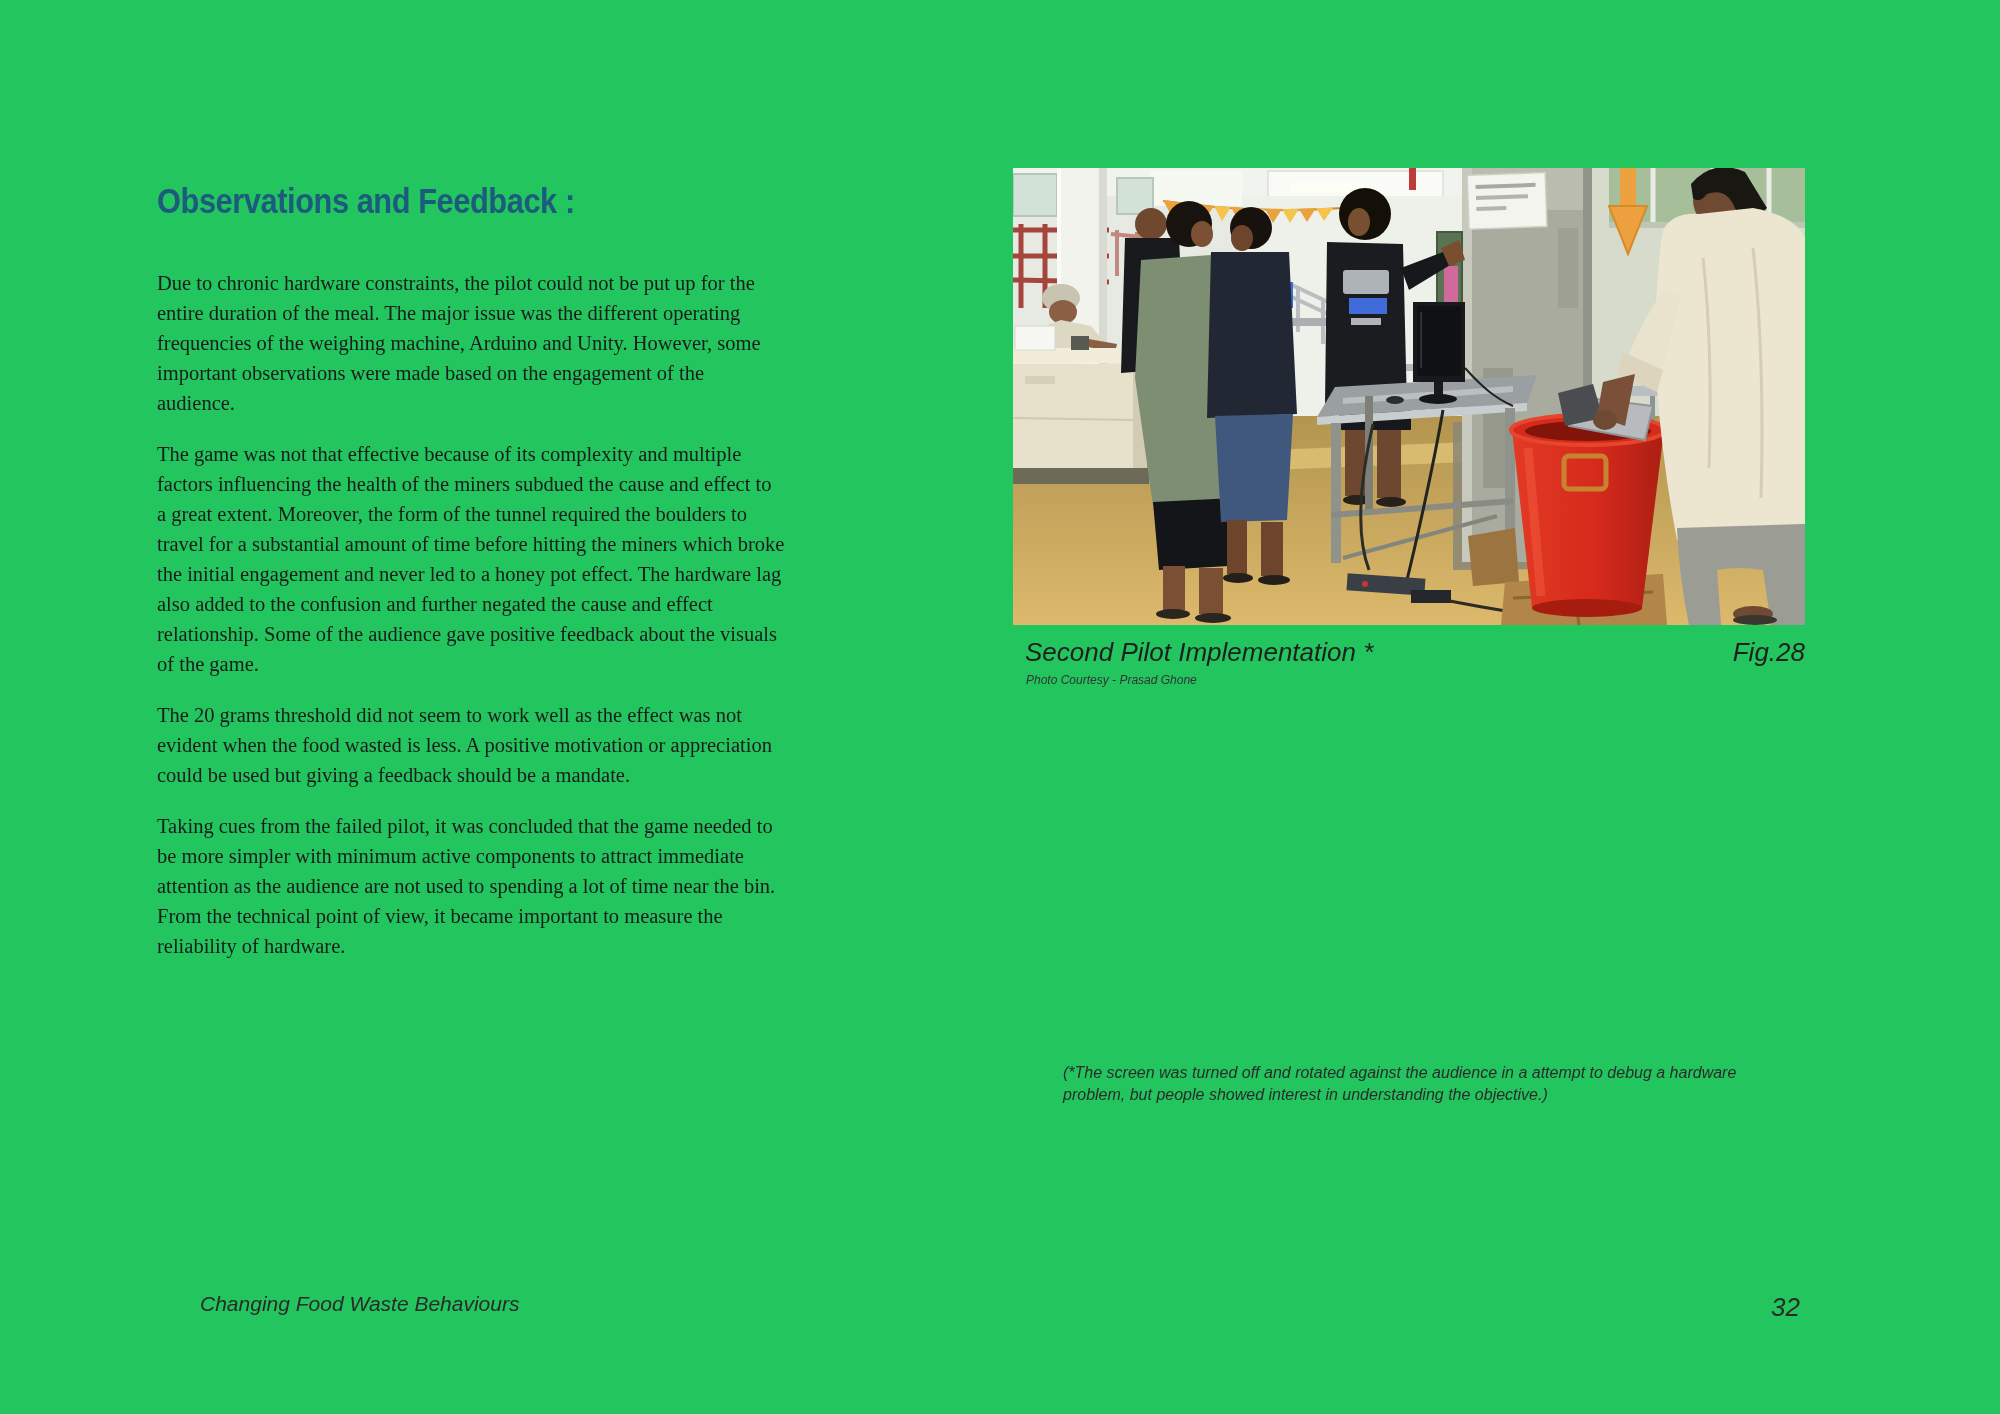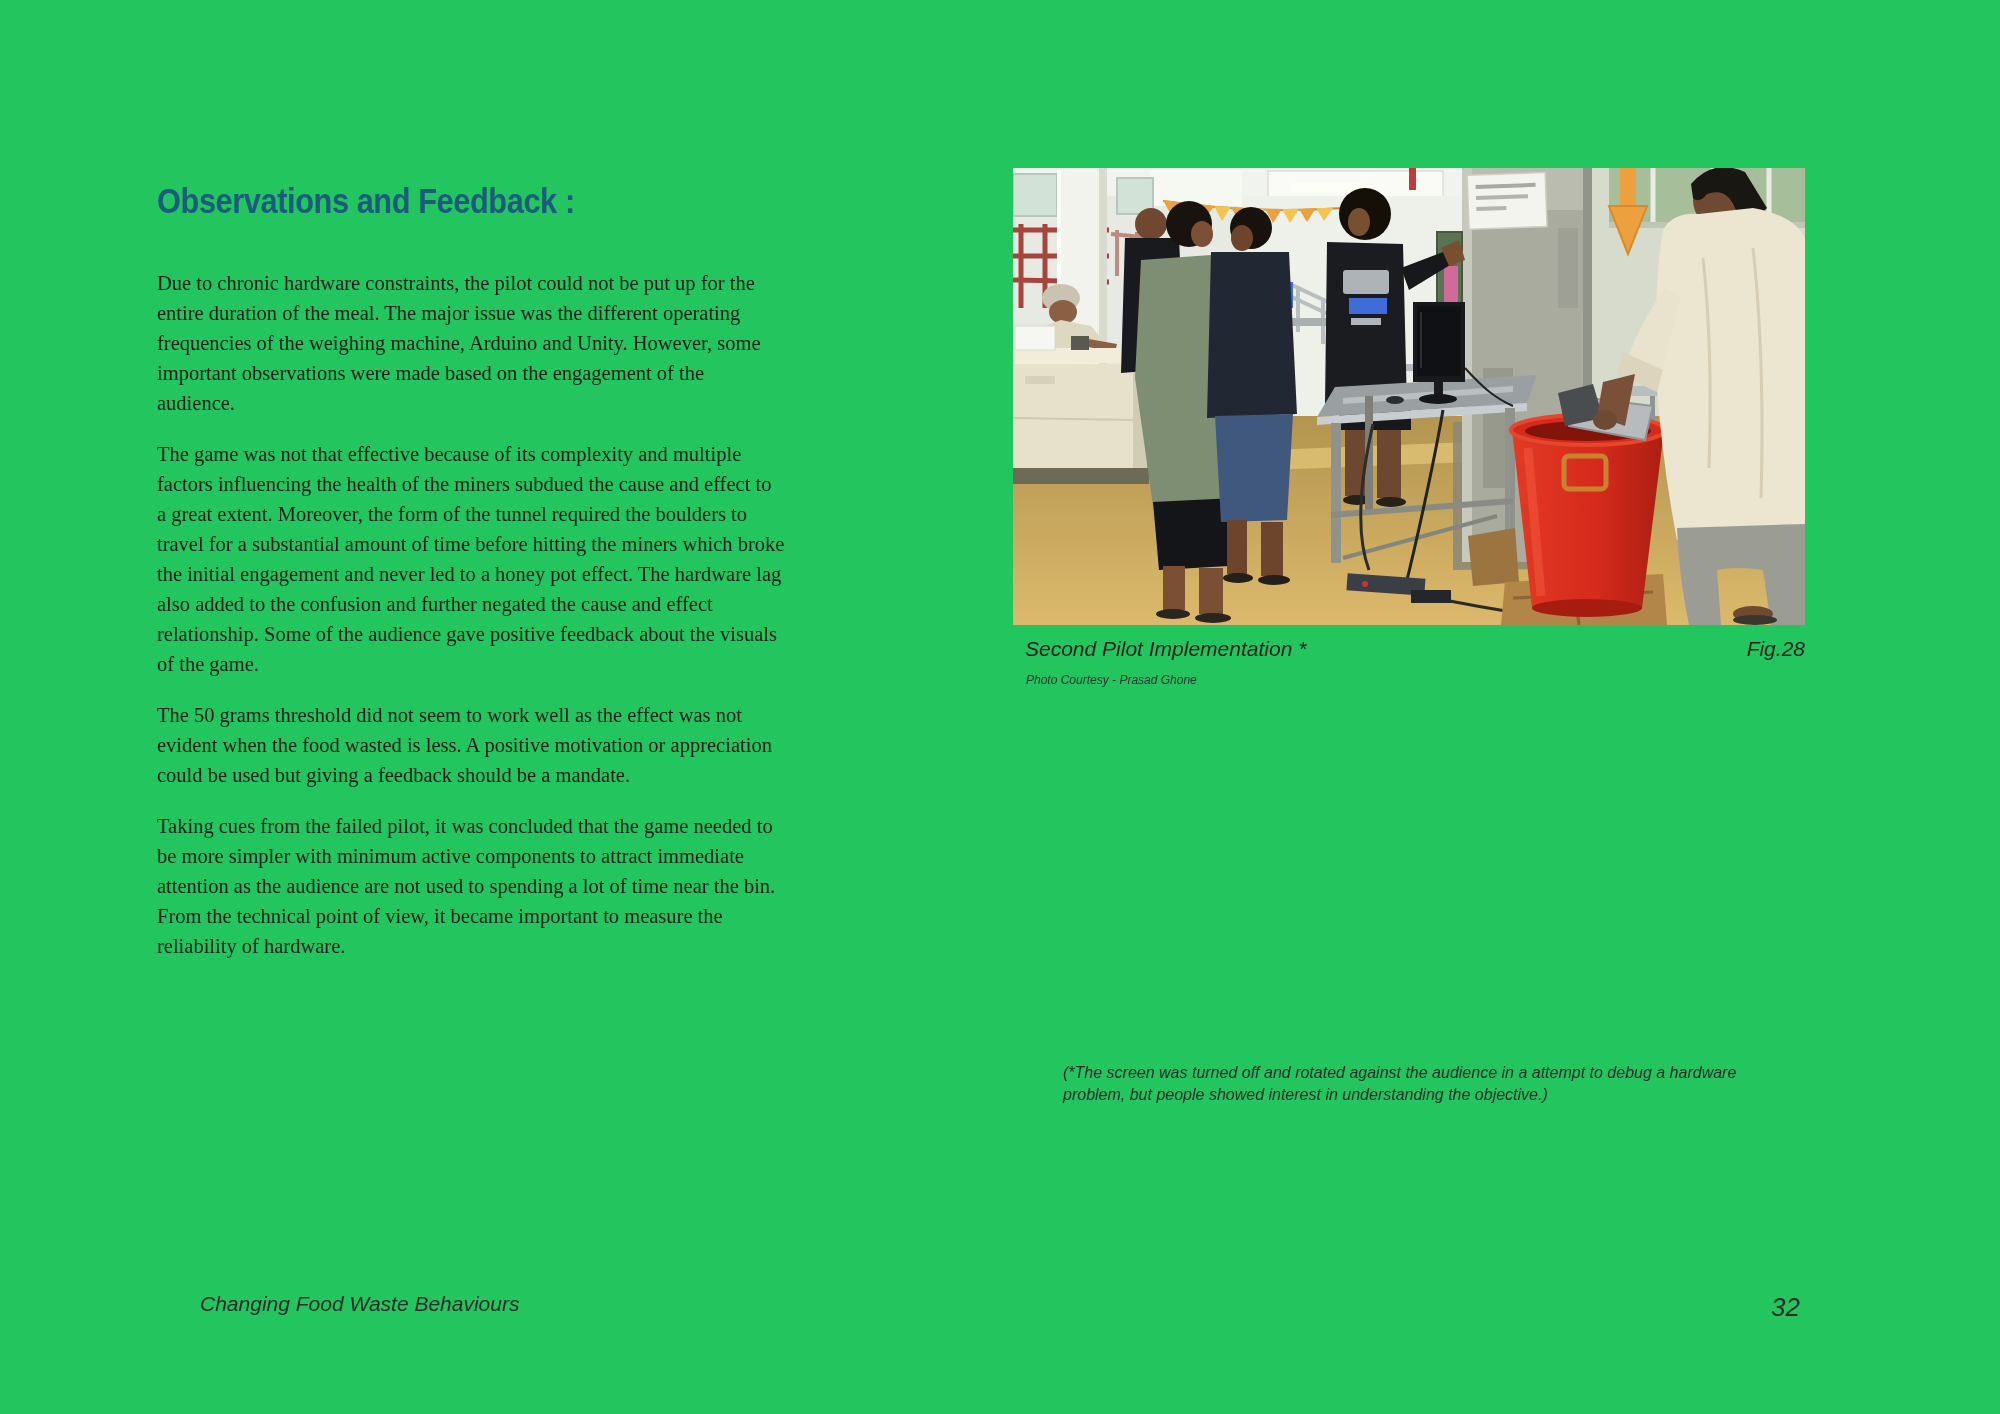--- a/index.html
+++ b/index.html
@@ -31,21 +31,21 @@
   }
   .body-copy p{margin:0 0 21px 0;}
   .photo-wrap{
     position:absolute;left:1013px;top:168px;width:792px;height:457px;
     background:#d8ddd2;
   }
   .photo-wrap svg{display:block;width:792px;height:457px;}
   .fig-caption-row{
     position:absolute;left:1025px;top:637px;width:780px;
     display:flex;justify-content:space-between;
-    font-style:italic;font-size:21px;color:#1f1f1f;
+    font-style:italic;font-size:26px;color:#1f1f1f;
   }
   .photo-credit{
     position:absolute;left:1026px;top:673px;
     font-style:italic;font-size:12px;color:#333333;
   }
   .footnote{
     position:absolute;left:1063px;top:1062px;width:712px;
     font-style:italic;font-size:16px;line-height:22px;color:#2b2b2b;
   }
   .footer-title{
@@ -63,21 +63,21 @@
 </head>
 <body>
 
 <div class="page">
 
   <div class="heading">Observations and Feedback :</div>
 
   <div class="body-copy">
     <p>Due to chronic hardware constraints, the pilot could not be put up for the entire duration of the meal. The major issue was the different operating frequencies of the weighing machine, Arduino and Unity. However, some important observations were made based on the engagement of the audience.</p>
     <p>The game was not that effective because of its complexity and multiple factors influencing the health of the miners subdued the cause and effect to a great extent. Moreover, the form of the tunnel required the boulders to travel for a substantial amount of time before hitting the miners which broke the initial engagement and never led to a honey pot effect. The hardware lag also added to the confusion and further negated the cause and effect relationship. Some of the audience gave positive feedback about the visuals of the game.</p>
-    <p>The 50 grams threshold did not seem to work well as the effect was not evident when the food wasted is less. A positive motivation or appreciation could be used but giving a feedback should be a mandate.</p>
+    <p>The 20 grams threshold did not seem to work well as the effect was not evident when the food wasted is less. A positive motivation or appreciation could be used but giving a feedback should be a mandate.</p>
     <p>Taking cues from the failed pilot, it was concluded that the game needed to be more simpler with minimum active components to attract immediate attention as the audience are not used to spending a lot of time near the bin. From the technical point of view, it became important to measure the reliability of hardware.</p>
   </div>
 
   <div class="photo-wrap">
     <svg viewBox="0 0 792 457" role="img">
       <defs>
         <linearGradient id="floorGrad" x1="0" y1="0" x2="0" y2="1">
           <stop offset="0" stop-color="#b3954f"></stop>
           <stop offset="1" stop-color="#dcb96c"></stop>
         </linearGradient>

